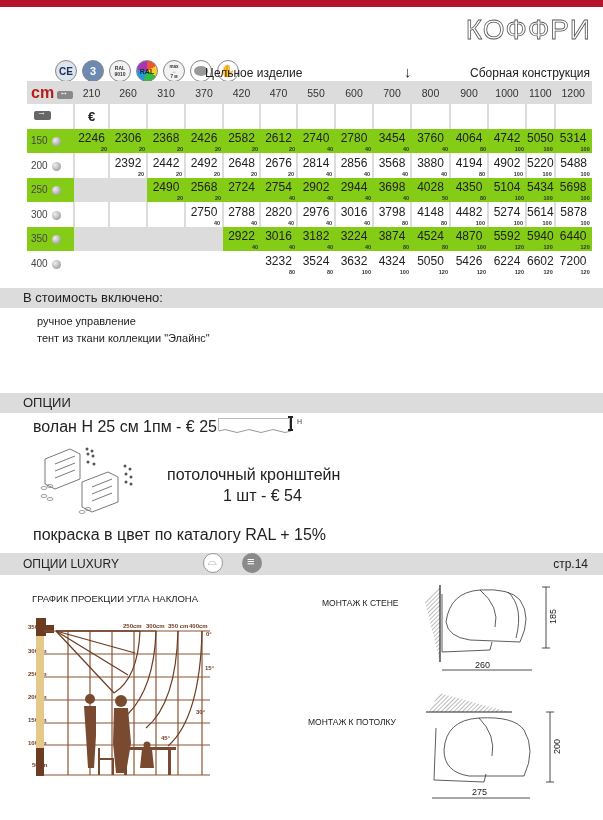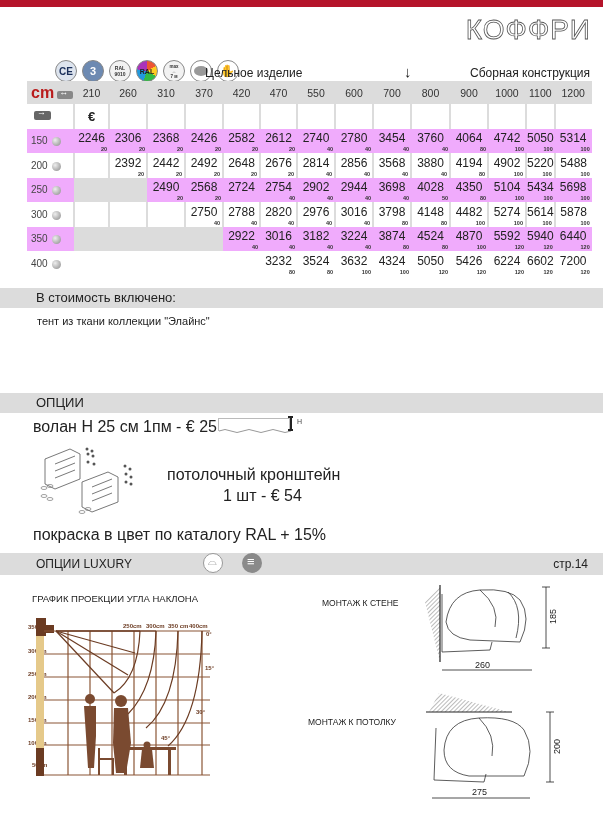--- a/index.html
+++ b/index.html
@@ -18,37 +18,37 @@
   .logo { position: absolute; right: 12px; top: 14px; font-size: 28px; letter-spacing: 1px; color: #fff; -webkit-text-stroke: 0.8px #555; font-weight: normal; }
 
   .header-labels { position: absolute; top: 66px; left: 0; width: 603px; font-size: 12px; color: #222; }
   .hl-solid { position: absolute; left: 205px; }
   .hl-arrow { position: absolute; left: 404px; top: -3px; font-size: 15px; }
   .hl-assembled { position: absolute; left: 464px; margin-left: 6px; }
 
   table.price { position: absolute; left: 27px; top: 81px; border-collapse: collapse; font-size: 10px; }
   table.price td { height: 24.5px; text-align: center; vertical-align: middle; position: relative; padding: 0; }
   table.price tr.hdr td { background: #dcdcdc; height: 23px; font-size: 10.5px; color: #333; }
-  table.price tr.gray td { background: #f0abfc; }
+  table.price tr.gray td { background: #84cc16; }
   table.price tr.white td { background: #fff; border-left: 2px solid #dcdcdc; }
   table.price tr.white td:first-child { border-left: none; }
   table.price tr.white.noborder td { border-left: none; }
   .c0 { width: 47px; text-align: left !important; padding-left: 4px !important; }
   .cm { font-size: 16px; font-weight: bold; color: #b91c1c; }
   .ico-arrow { display: inline-block; width: 16px; height: 8px; background: #888; border-radius: 2px; vertical-align: middle; margin-left: 3px; position: relative; }
   .ico-arrow::after { content:"↔"; position:absolute; left:2px; top:-4px; font-size: 9px; color:#fff; }
   .ico-proj { display: inline-block; width: 17px; height: 9px; background: #666; border-radius: 2px; position: relative; margin-left: 3px; }
   .ico-proj::after { content:"→"; position:absolute; left:3px; top:-4px; font-size: 9px; color:#fff; }
   .ball { display: inline-block; width: 9px; height: 9px; border-radius: 50%; background: radial-gradient(circle at 35% 35%, #eee, #888); margin-left: 4px; vertical-align: middle; }
   .rowlbl { color: #444; font-size: 10px; }
   .price-val { font-size: 12px; color: #222; display: block; margin-top: -5px; }
   .sub { position: absolute; right: 2px; bottom: 1px; font-size: 5.5px; font-weight: bold; color: #333; }
   .euro { font-size: 13px; font-weight: bold; }
 
-  .section-bar { position: absolute; left: 0; width: 603px; background: #dcdcdc; height: 20px; font-size: 13px; padding-left: 36px; line-height: 20px; color: #222; }
+  .section-bar { position: absolute; left: 0; width: 603px; background: #dcdcdc; height: 20px; font-size: 13px; padding-left: 23px; line-height: 20px; color: #222; }
   .included-list { position: absolute; left: 37px; top: 313px; font-size: 11px; line-height: 16.5px; }
   .opt-line { position: absolute; font-size: 16px; }
   .valance { position: absolute; left: 218px; top: 418px; width: 72px; height: 13px; border: 1px solid #bbb; border-bottom: none; }
   .valance svg { position: absolute; left: 0; bottom: -3px; }
   .valance-h { position: absolute; left: 288px; top: 416px; width: 5px; height: 15px; border-top: 2px solid #222; border-bottom: 2px solid #222; }
   .valance-h::before { content:""; position:absolute; left:1.5px; top:0; width:2px; height: 11px; background:#222; }
   .valance-hl { position: absolute; left: 297px; top: 418px; font-size: 7px; color: #444; }
   .bracket-img { position: absolute; left: 40px; top: 444px; }
   .lux-ico { position: absolute; top: 553px; width: 20px; height: 20px; border-radius: 50%; }
   .lux-ico1 { left: 230px; border: 1.5px solid #999; background: #fff; }
@@ -434,20 +434,21 @@
         <td>
           <span class="price-val">7200</span>
           <span class="sub">120</span>
         </td>
       </tr>
     </tbody>
 </table>
 
 <div class="section-bar" style="top:288px"><span>В стоимость включено:</span></div>
 <div class="included-list">
+  <div>ручное управление</div>
   <div>тент из ткани коллекции "Элайнс"</div>
 </div>
 
 <div class="section-bar" style="top:393px"><span>ОПЦИИ</span></div>
 <div class="opt-line" style="left:33px; top:418px">волан H 25 см 1пм - € 25</div>
 <div class="valance">
   <svg width="72" height="6">
       <path d="M0 3 Q6 0 12 3 T24 3 T36 3 T48 3 T60 3 T72 3" fill="none" stroke="#999" stroke-width="1"></path>
     </svg>
 </div>

